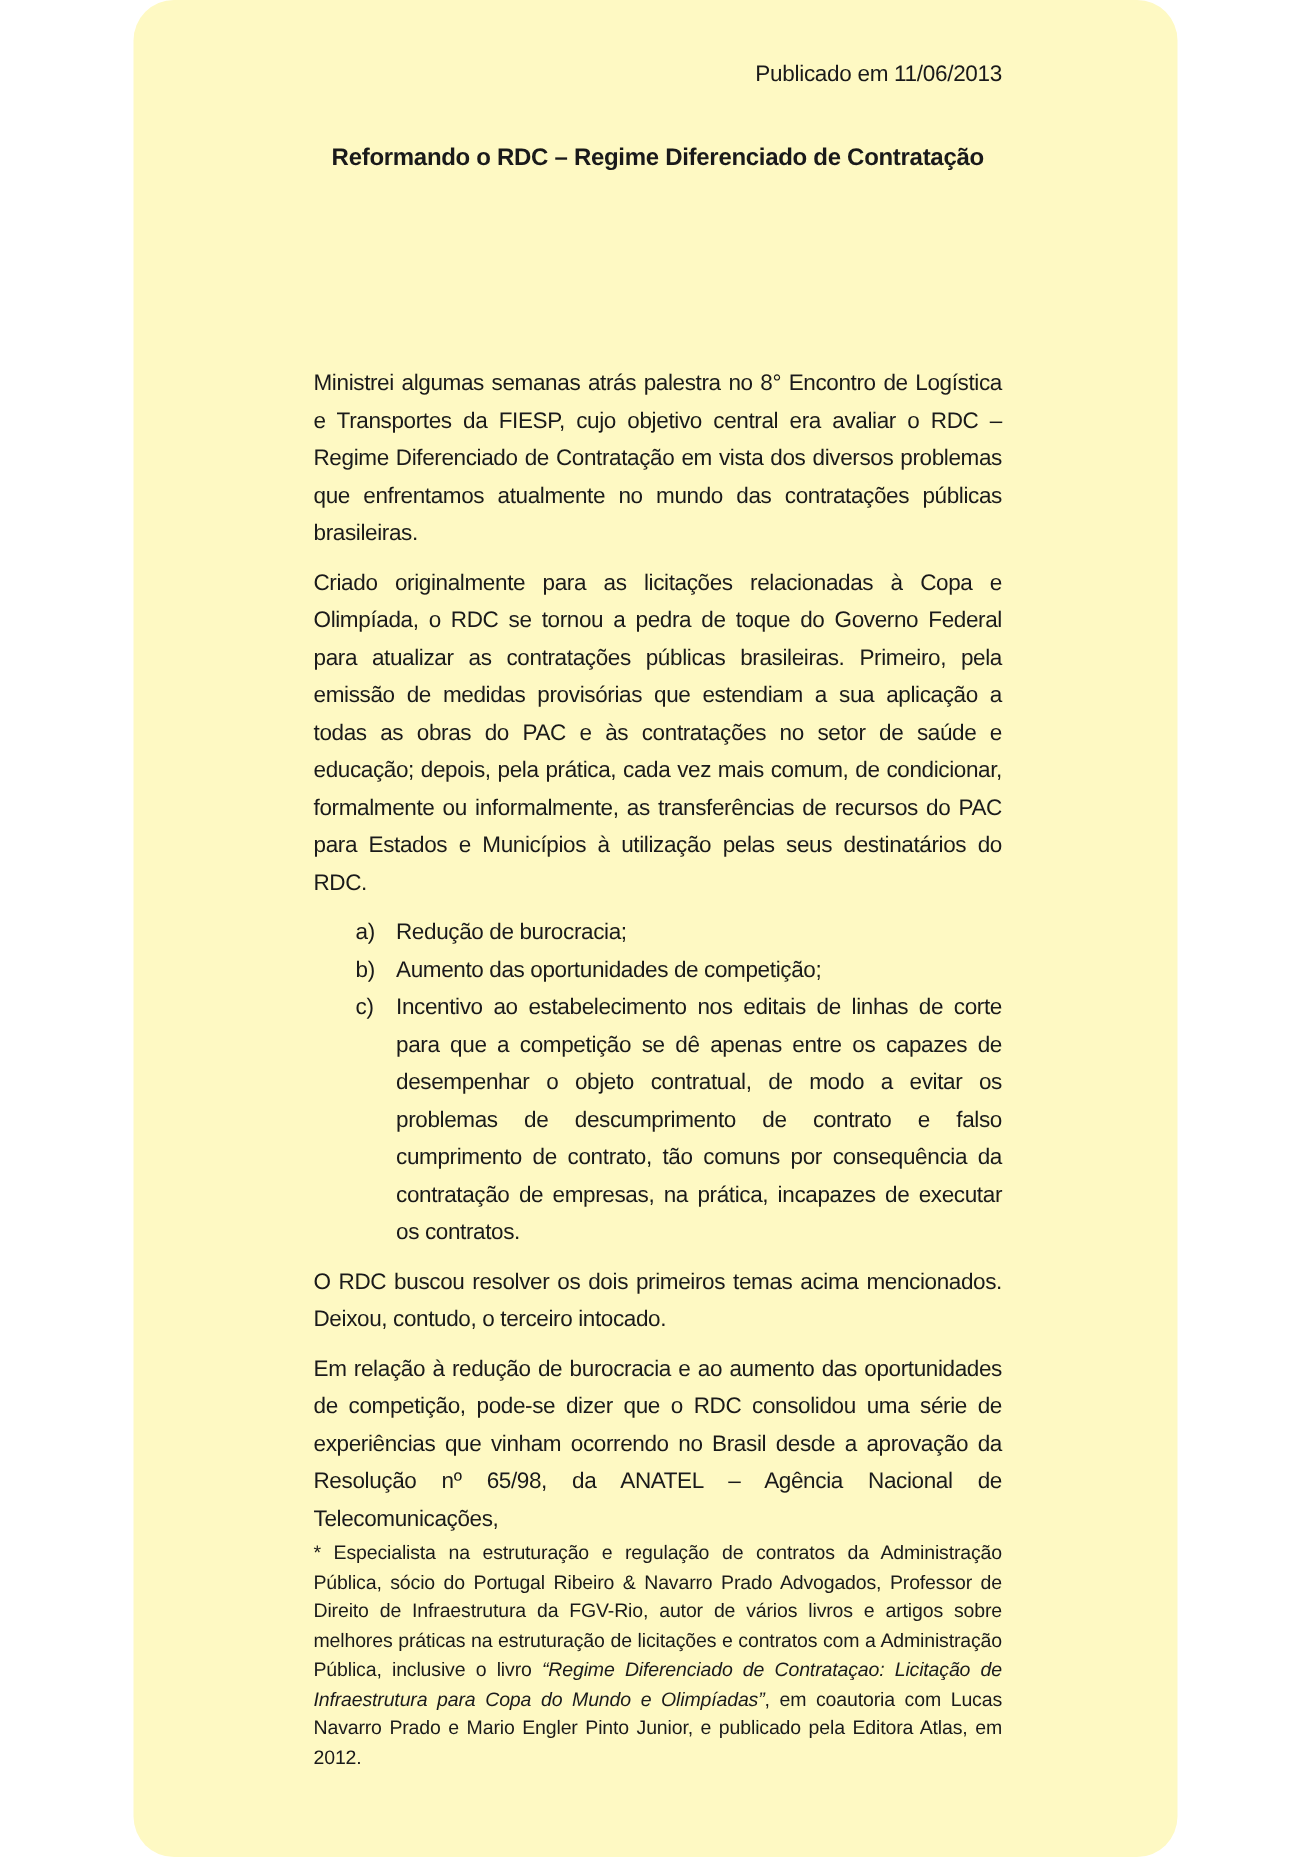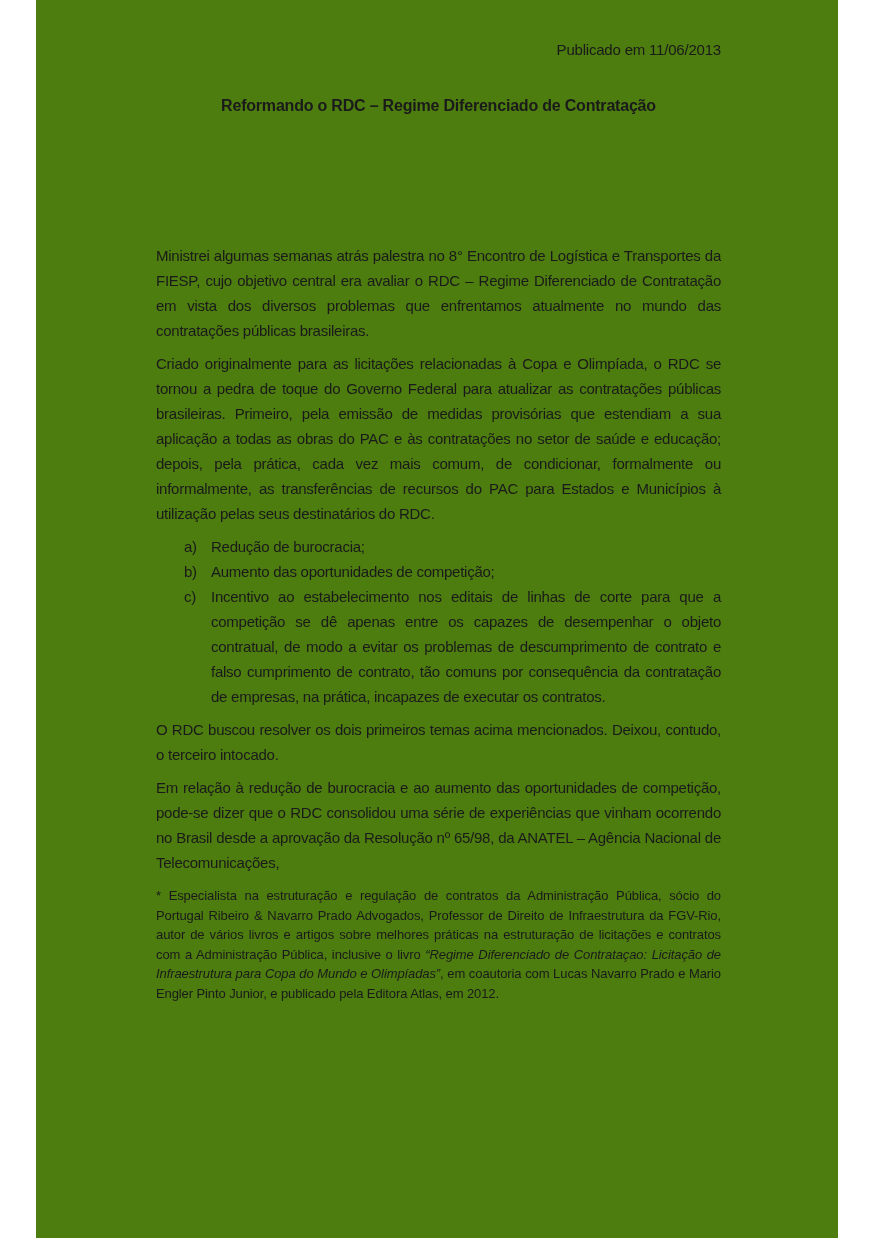--- a/index.html
+++ b/index.html
@@ -3,28 +3,29 @@
 <meta charset="utf-8">
 <style>
   html, body {
     margin: 0;
     padding: 0;
     background: #ffffff;
   }
   .page {
     position: relative;
     box-sizing: border-box;
-    width: 802px;
+    width: 696px;
     height: 1238px;
     margin: 0 auto;
-    background: #4d7c0f;
+    background: #fef9c3;
     overflow: hidden;
     padding: 40px 117px 24px 120px;
     font-family: "Liberation Sans", sans-serif;
     color: #1a1a1a;
+    border-radius: 27px;
   }
   .published {
     text-align: right;
     font-size: 15px;
     line-height: 19px;
     letter-spacing: -0.2px;
   }
   .doc-title {
     margin: 37px 0 0 0;
     text-align: center;
@@ -63,21 +64,21 @@
     position: relative;
     padding-left: 55px;
     text-align: justify;
   }
   ol.lettered .marker {
     position: absolute;
     left: 28px;
     top: 0;
   }
   .footnote {
-    margin-top: 11px;
+    margin-top: 0;
     font-size: 13px;
     line-height: 19.5px;
     letter-spacing: -0.1px;
     text-align: justify;
   }
   .footnote .italic {
     font-style: italic;
   }
 </style>
 </head>

